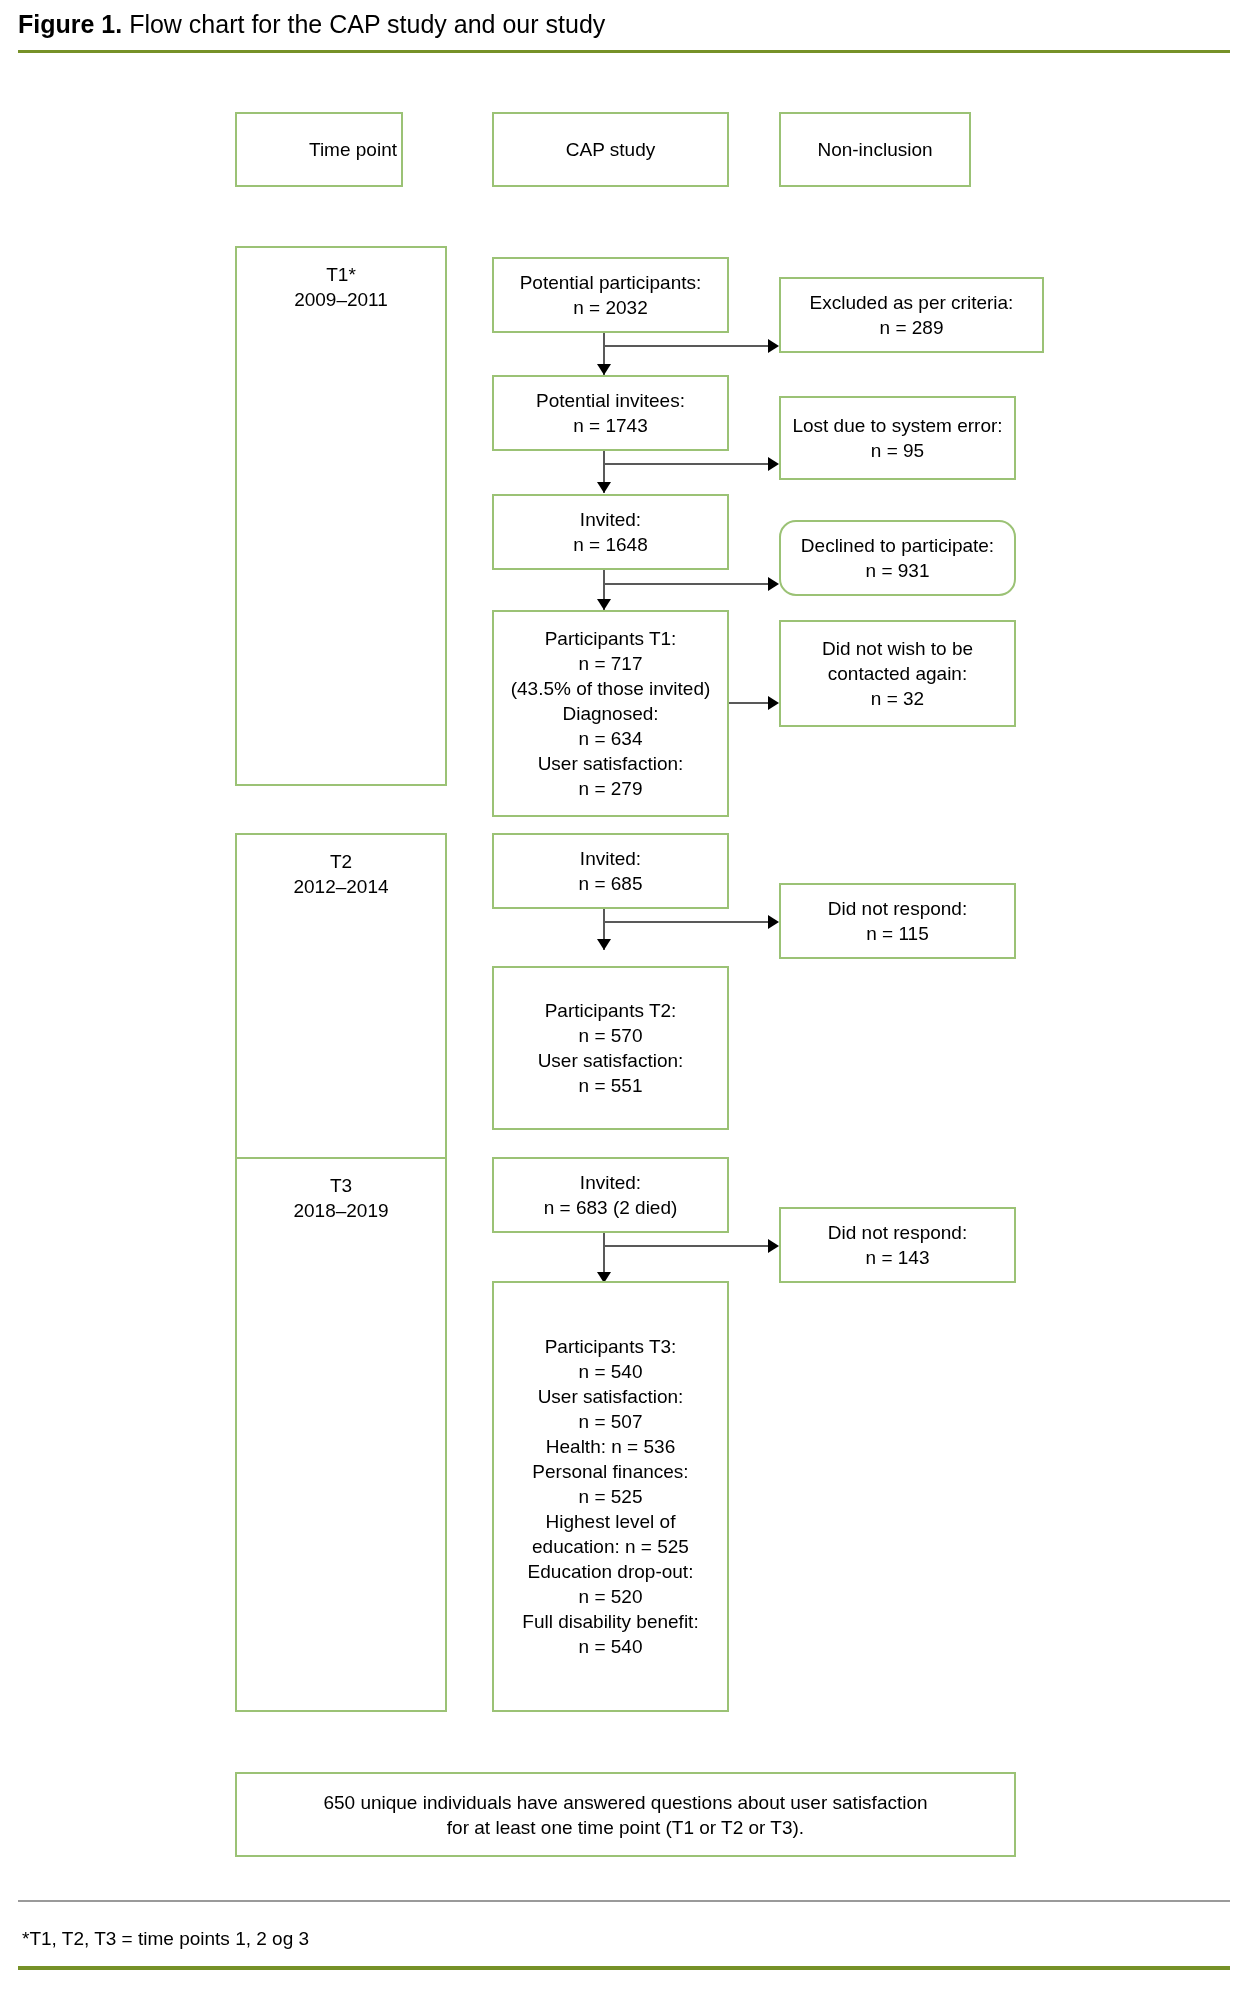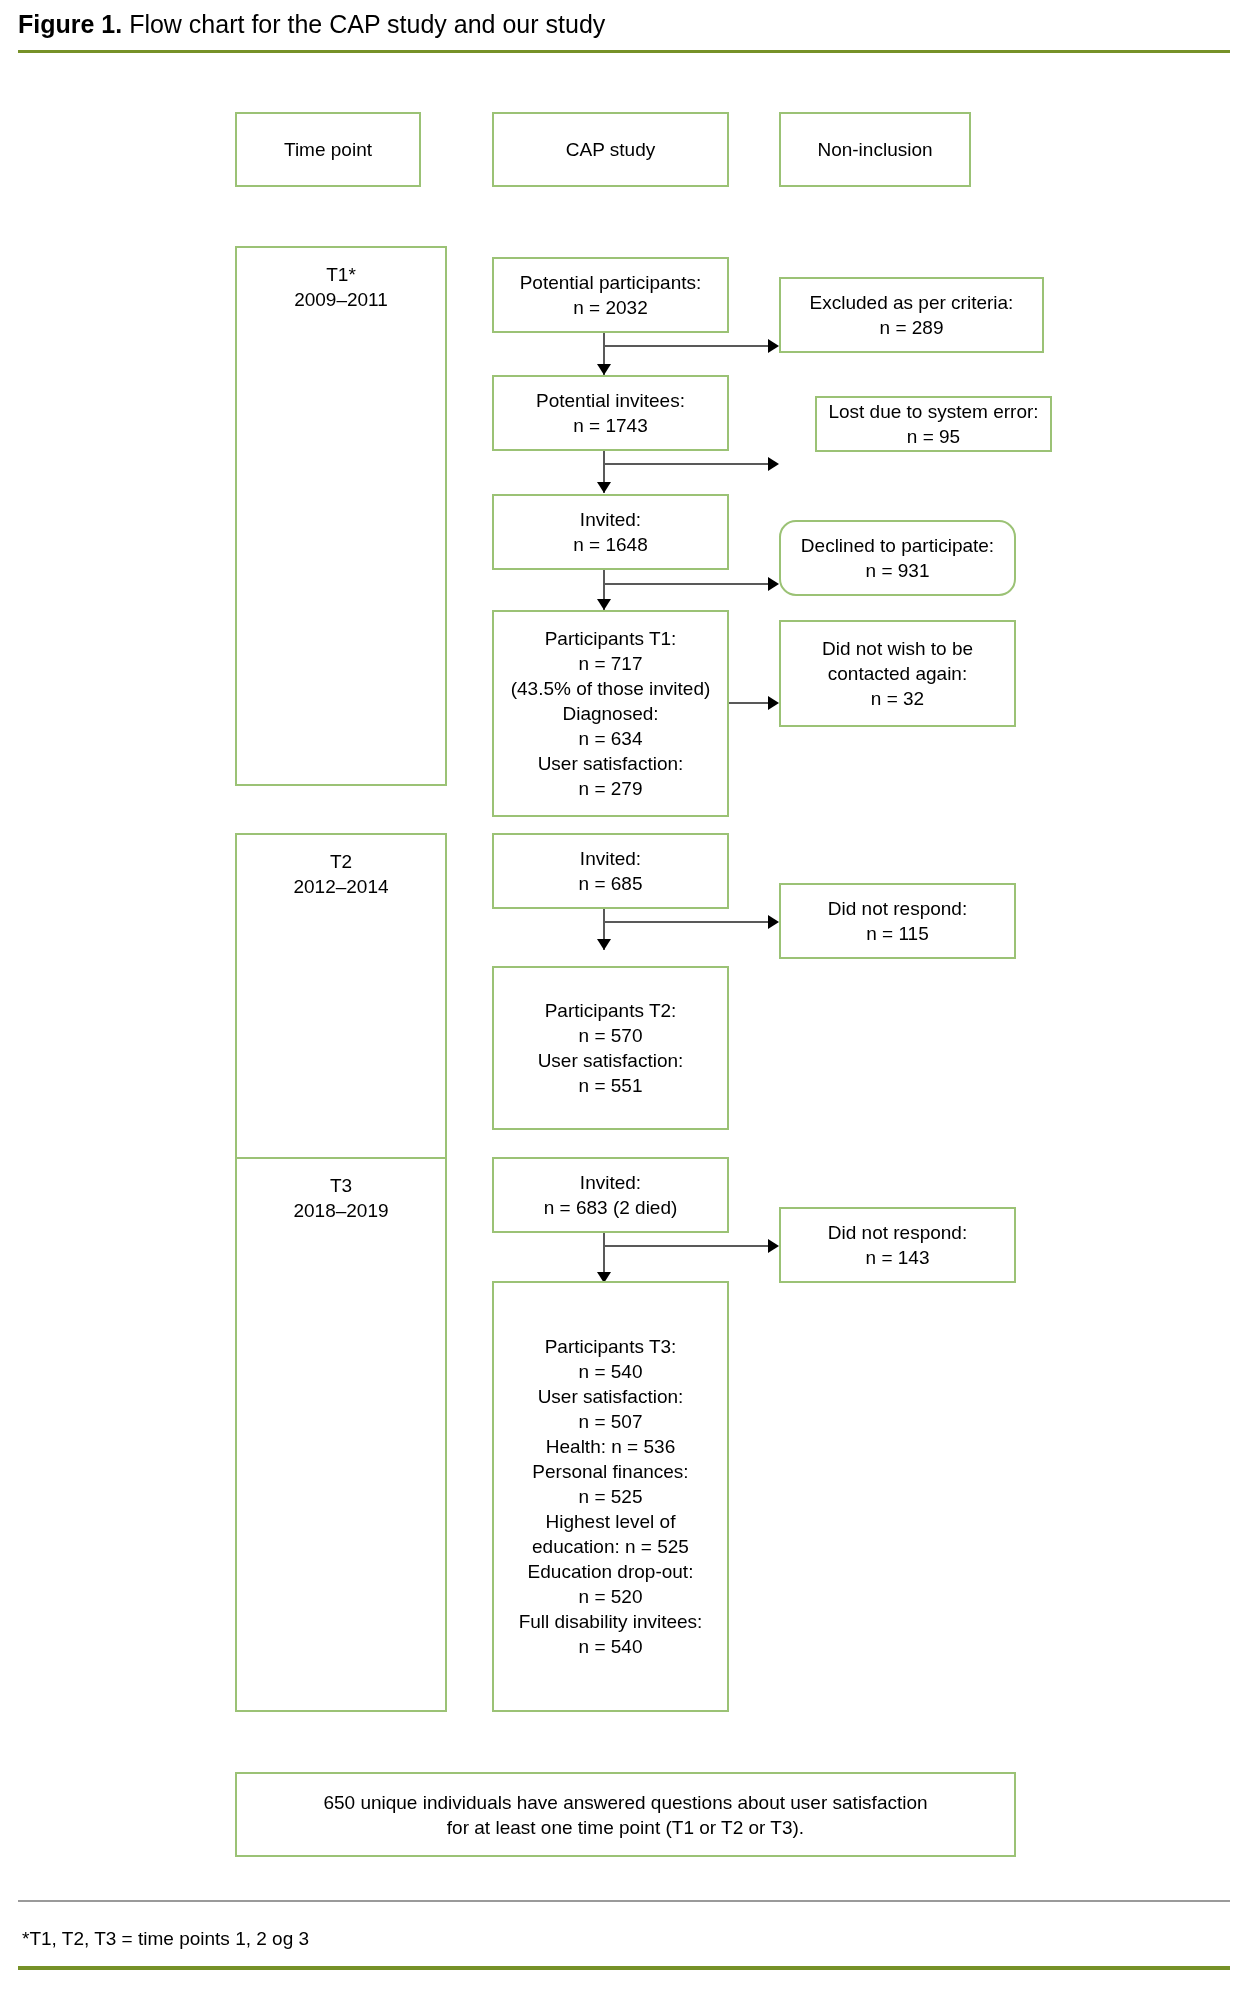--- a/index.html
+++ b/index.html
@@ -123,21 +123,21 @@
 </style>
 </head>
 <body>
 
 <div class="fig-caption">
   <span class="fig-label">Figure 1.</span>
   <span class="fig-title">Flow chart for the CAP study and our study</span>
 </div>
 <div class="rule-top"></div>
 
-<div class="box" style="left:235px; top:112px; width:186px; height:75px;">
+<div class="box" style="left:235px; top:112px; width:168px; height:75px;text-align:right;">
   <div class="lines">
     <div>Time point</div>
   </div>
 </div>
 
 <div class="box" style="left:492px; top:112px; width:237px; height:75px;">
   <div class="lines">
     <div>CAP study</div>
   </div>
 </div>
@@ -179,21 +179,21 @@
     <div>Potential invitees:</div>
     <div>n = 1743</div>
   </div>
 </div>
 
 <div class="vline" style="left:603px; top:451px; height:42px;"></div>
 <div class="arrow-down" style="left:597px; top:482px;"></div>
 <div class="hline" style="left:603px; top:463px; width:167px;"></div>
 <div class="arrow-right" style="left:768px; top:457px;"></div>
 
-<div class="box" style="left:779px; top:396px; width:237px; height:56px;margin-left:36px;">
+<div class="box" style="left:779px; top:396px; width:237px; height:84px;">
   <div class="lines">
     <div>Lost due to system error:</div>
     <div>n = 95</div>
   </div>
 </div>
 
 <div class="box" style="left:492px; top:494px; width:237px; height:76px;">
   <div class="lines">
     <div>Invited:</div>
     <div>n = 1648</div>
@@ -302,21 +302,21 @@
     <div>n = 540</div>
     <div>User satisfaction:</div>
     <div>n = 507</div>
     <div>Health: n = 536</div>
     <div>Personal finances:</div>
     <div>n = 525</div>
     <div>Highest level of</div>
     <div>education: n = 525</div>
     <div>Education drop-out:</div>
     <div>n = 520</div>
-    <div>Full disability invitees:</div>
+    <div>Full disability benefit:</div>
     <div>n = 540</div>
   </div>
 </div>
 
 <div class="box" style="left:235px; top:1772px; width:781px; height:85px;">
   <div class="lines">
     <div>650 unique individuals have answered questions about user satisfaction</div>
     <div>for at least one time point (T1 or T2 or T3).</div>
   </div>
 </div>

